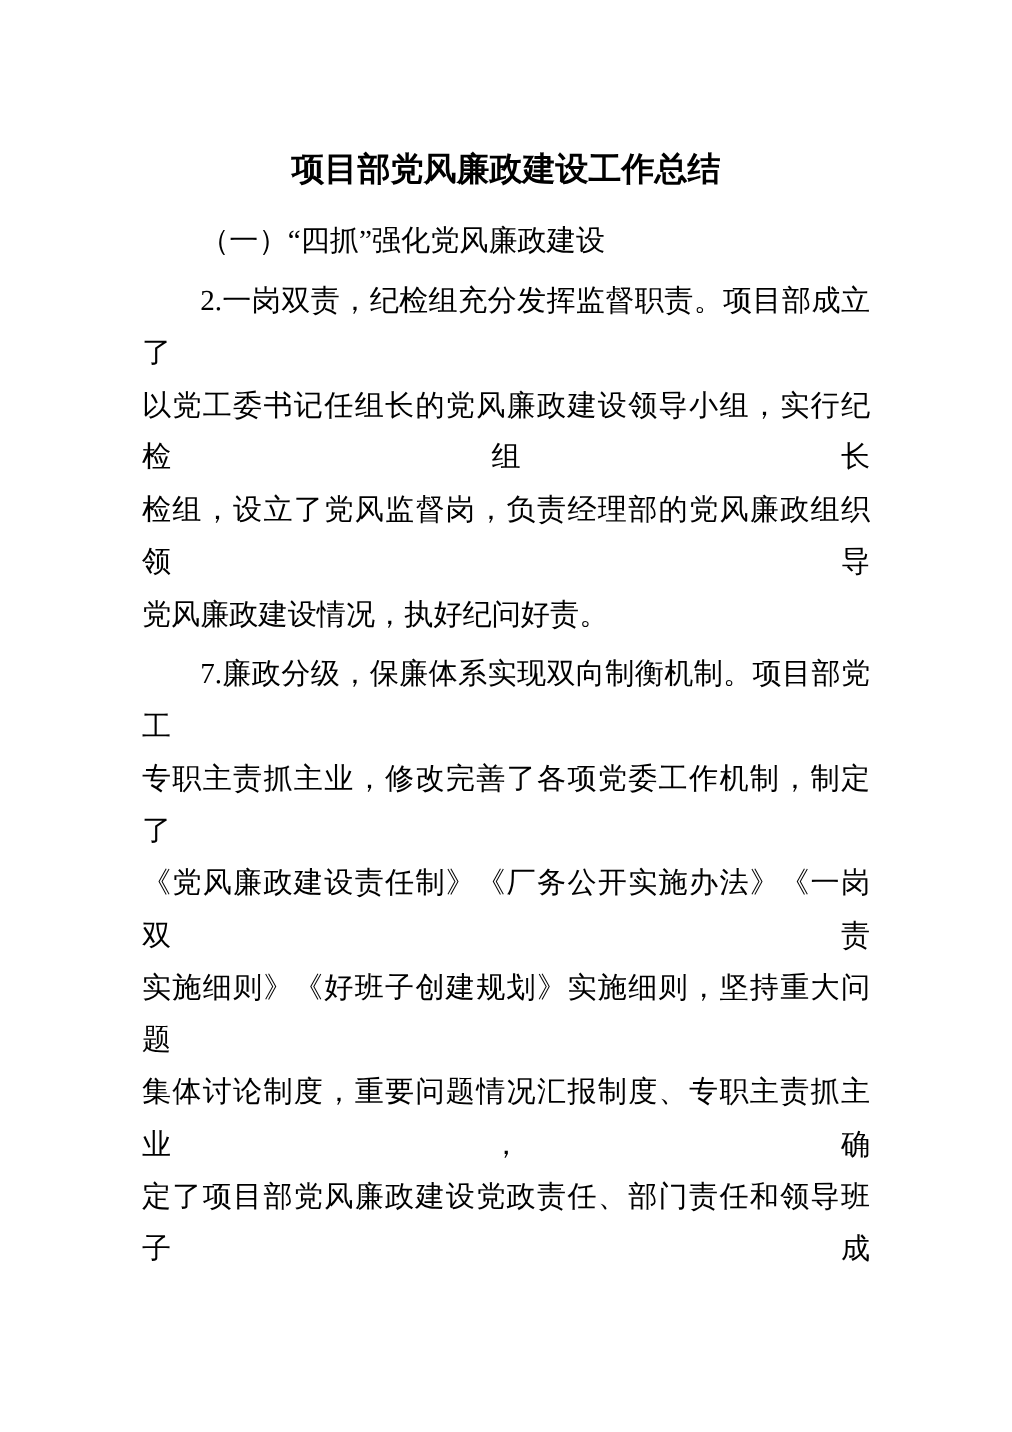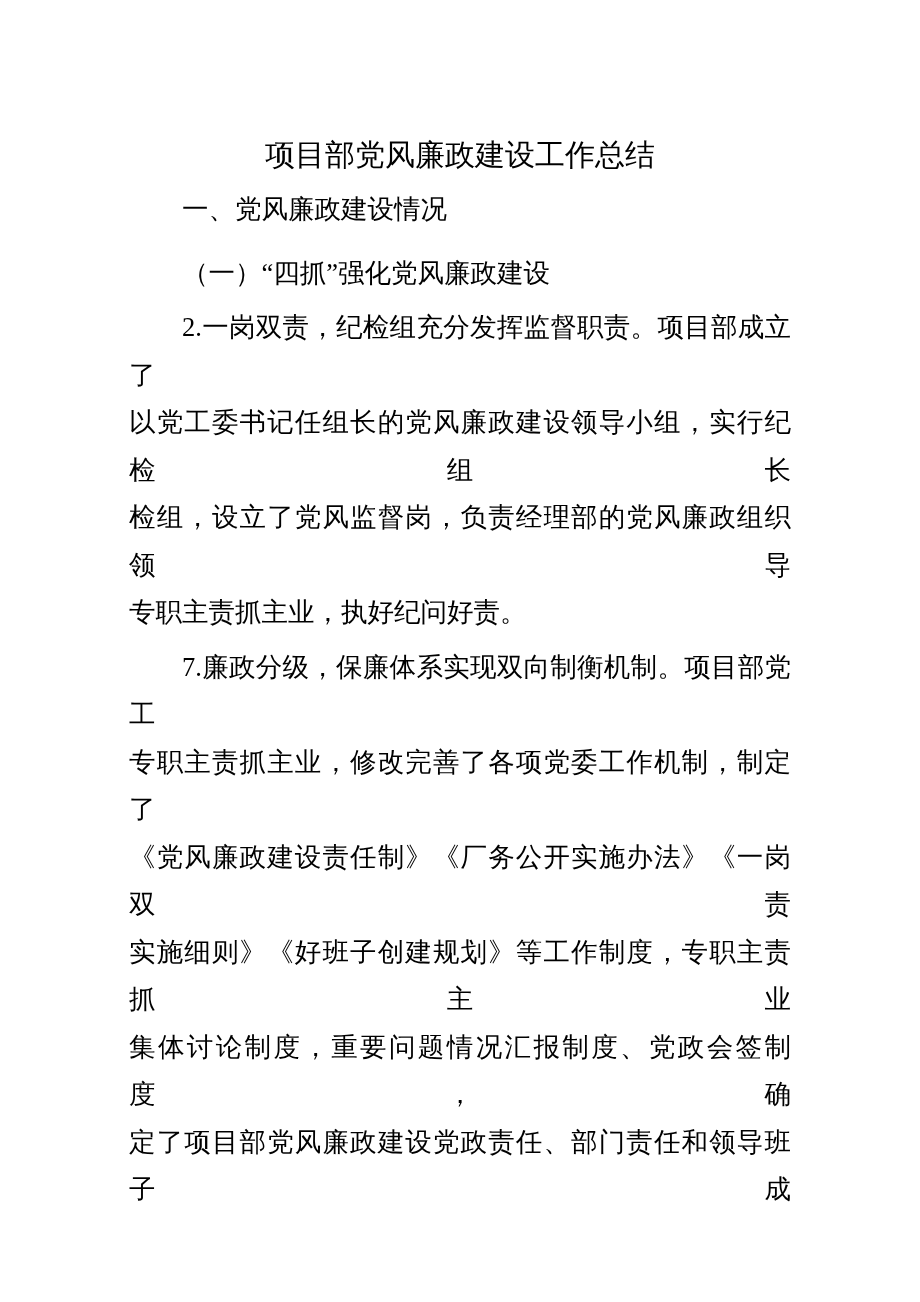--- a/index.html
+++ b/index.html
@@ -13,21 +13,21 @@
     overflow: hidden;
   }
   .page {
     width: 662px;
     margin: 0 auto;
     padding-top: 131px;
     color: #000000;
   }
   .doc-title {
     font-family: "DejaVu Sans", sans-serif;
-    font-weight: normal;
+    font-weight: bold;
     font-size: 30px;
     line-height: 48px;
     text-align: center;
     margin: 0 0 7px 0;
     white-space: nowrap;
   }
   .para {
     font-family: "Liberation Serif", serif;
     font-size: 26.5px;
     line-height: 47.5px;
@@ -45,34 +45,31 @@
   .line.first {
     text-indent: 2em;
   }
 </style>
 </head>
 <body>
 
 <div class="page">
   <h1 class="doc-title">项目部党风廉政建设工作总结</h1>
   <div>
-      <div class="para heading">
-        <div class="line first last">一、党风廉政建设情况</div>
-      </div>
       <div class="para heading sub">
         <div class="line first last">（一）“四抓”强化党风廉政建设</div>
       </div>
       <div class="para body">
         <div class="line first">2.一岗双责，纪检组充分发挥监督职责。项目部成立了</div>
         <div class="line">以党工委书记任组长的党风廉政建设领导小组，实行纪检组长</div>
         <div class="line">检组，设立了党风监督岗，负责经理部的党风廉政组织领导</div>
-        <div class="line last">专职主责抓主业，执好纪问好责。</div>
+        <div class="line last">党风廉政建设情况，执好纪问好责。</div>
       </div>
       <div class="para body">
         <div class="line first">7.廉政分级，保廉体系实现双向制衡机制。项目部党工</div>
         <div class="line">专职主责抓主业，修改完善了各项党委工作机制，制定了</div>
         <div class="line">《党风廉政建设责任制》《厂务公开实施办法》《一岗双责</div>
-        <div class="line">实施细则》《好班子创建规划》等工作制度，专职主责抓主业</div>
-        <div class="line">集体讨论制度，重要问题情况汇报制度、党政会签制度，确</div>
+        <div class="line">实施细则》《好班子创建规划》实施细则，坚持重大问题</div>
+        <div class="line">集体讨论制度，重要问题情况汇报制度、专职主责抓主业，确</div>
         <div class="line">定了项目部党风廉政建设党政责任、部门责任和领导班子成</div>
       </div>
     </div>
 </div>
 
 </body></html>

